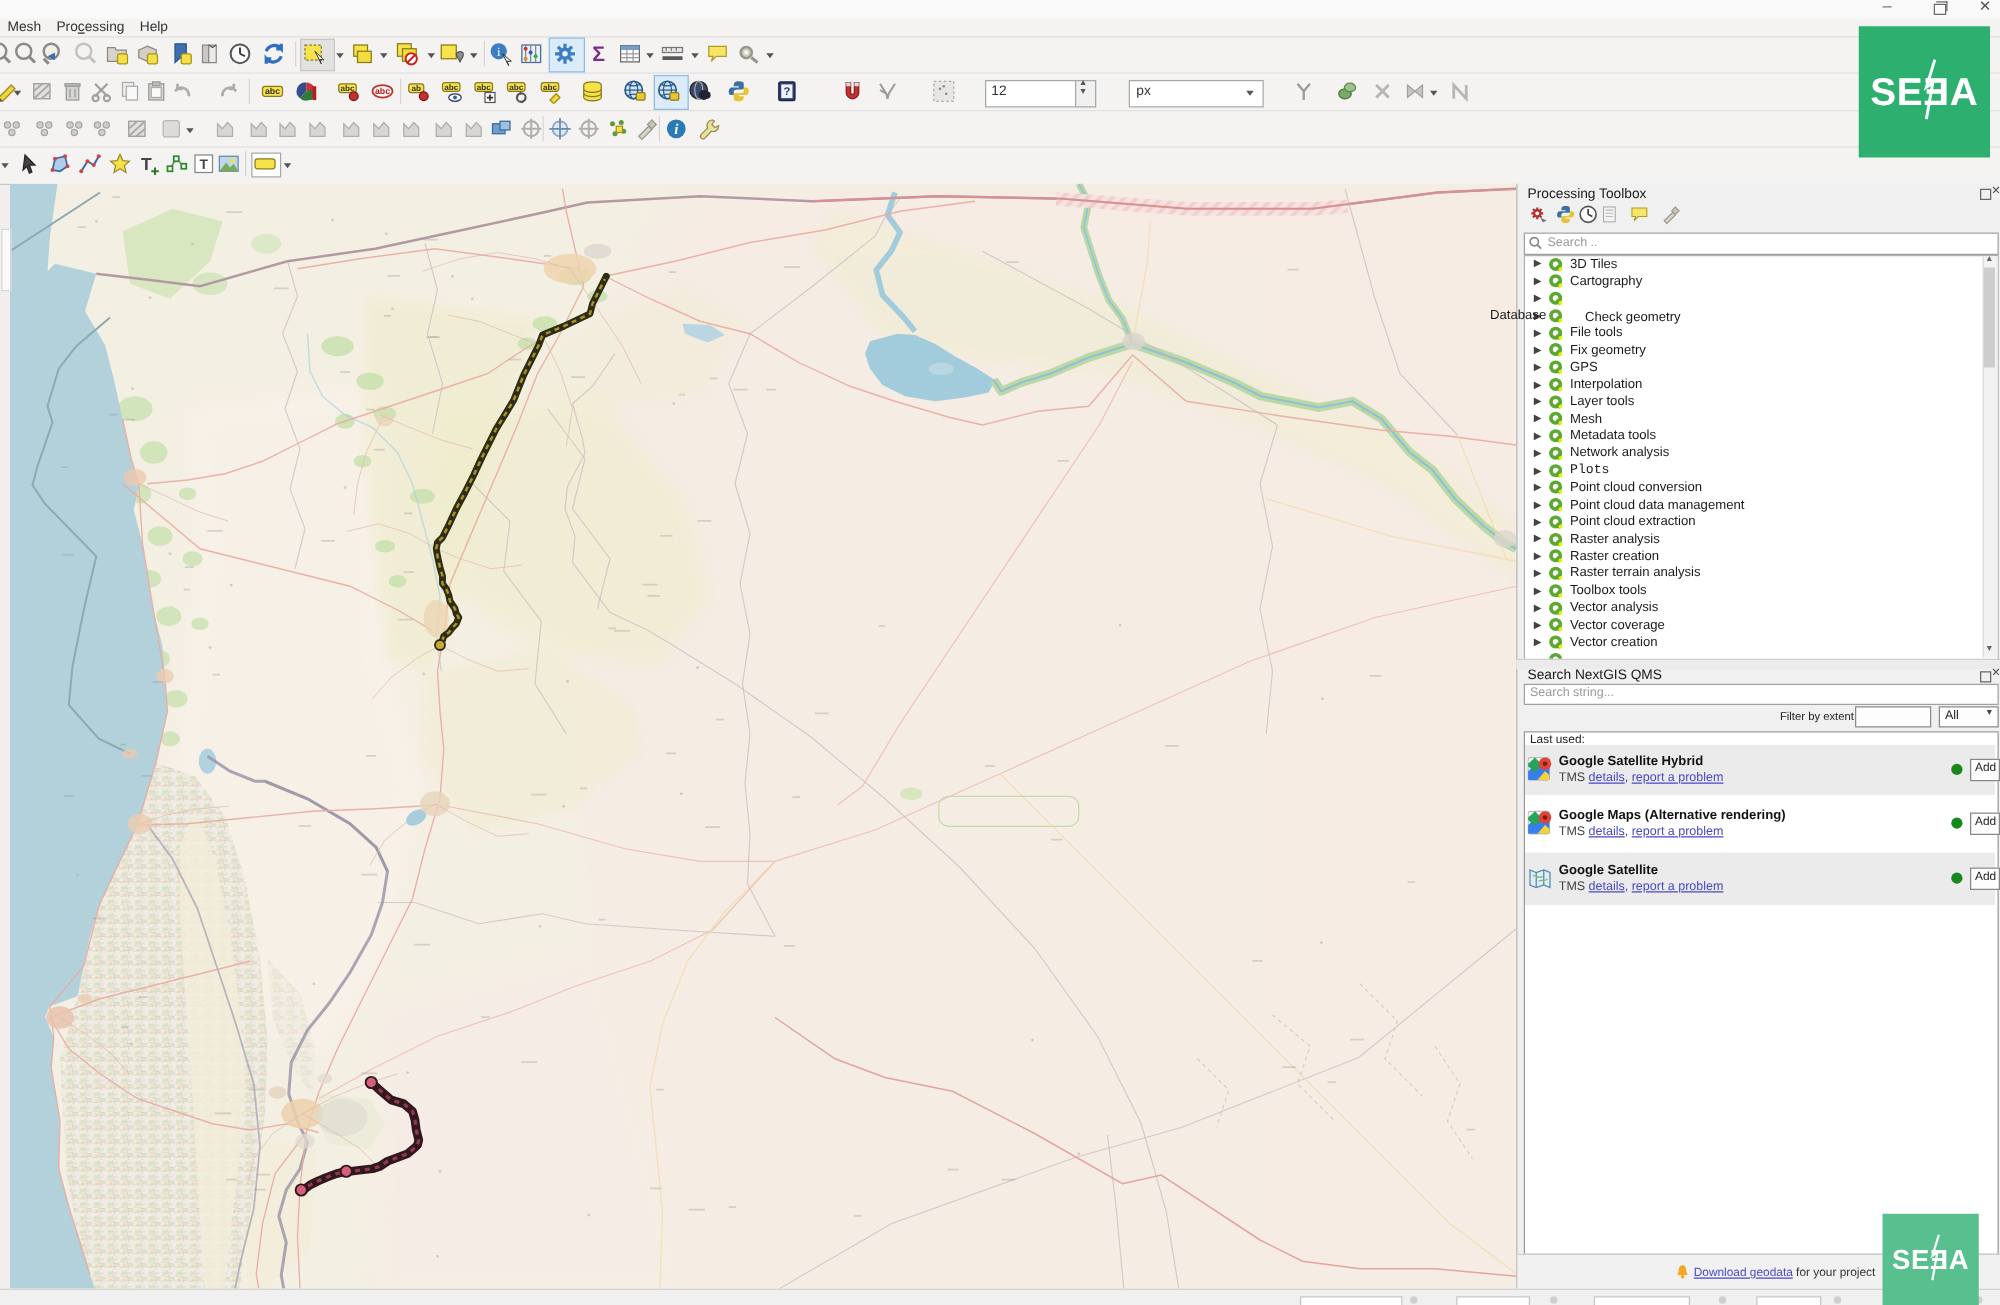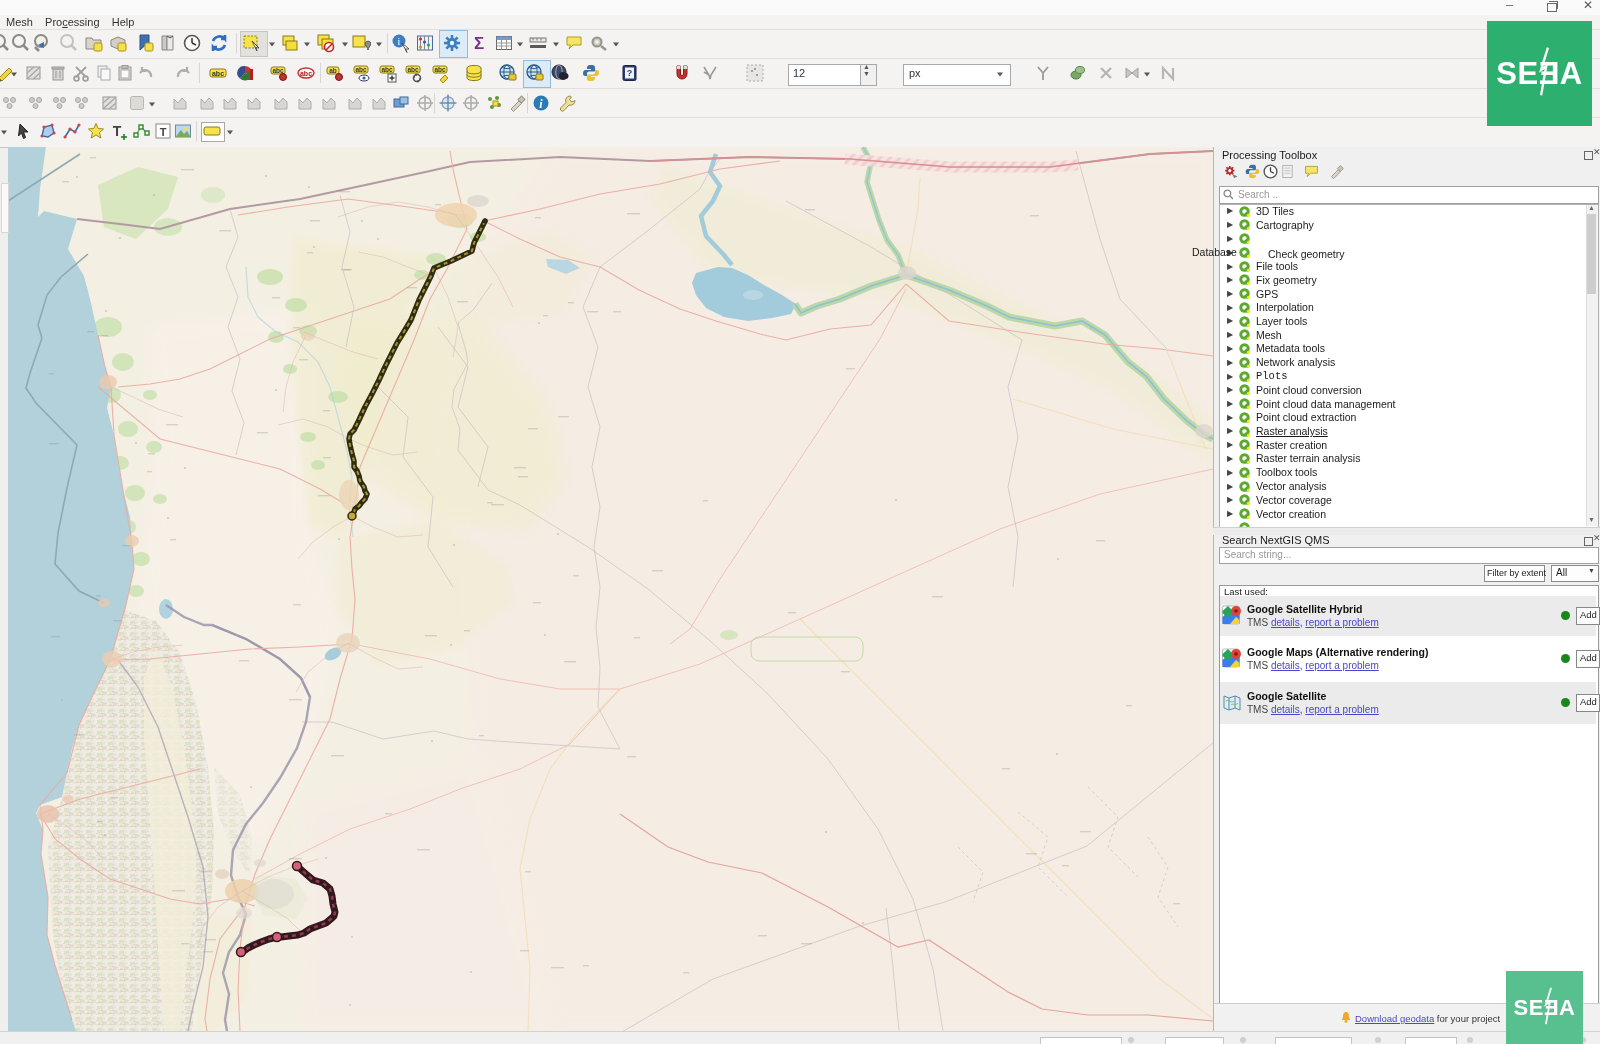--- a/index.html
+++ b/index.html
@@ -960,21 +960,21 @@
       <circle cx="16" cy="16" r="2.4" fill="#eef400"></circle>
     </svg>
 <div class="txt" style="left:1256px;top:411px;font-size:10.5px;color:#1a1a1a;">Point cloud extraction</div>
 <div class="txt" style="left:1227px;top:426px;font-size:8px;color:#444;">▶</div>
 <svg class="abs" style="left:1238px;top:425px;" width="13" height="13" viewBox="0 0 20 20">
       <circle cx="10" cy="10" r="8" fill="#5da82e"></circle>
       <circle cx="10" cy="10" r="3.4" fill="#fff"></circle>
       <rect x="11" y="11" width="7" height="5" fill="#5da82e" transform="rotate(45 13 13)"></rect>
       <circle cx="16" cy="16" r="2.4" fill="#eef400"></circle>
     </svg>
-<div class="txt" style="left:1256px;top:425px;font-size:10.5px;color:#1a1a1a;text-decoration:underline;">Raster analysis</div>
+<div class="txt" style="left:1256px;top:425px;font-size:10.5px;color:#1a1a1a;">Raster analysis</div>
 <div class="txt" style="left:1227px;top:440px;font-size:8px;color:#444;">▶</div>
 <svg class="abs" style="left:1238px;top:438px;" width="13" height="13" viewBox="0 0 20 20">
       <circle cx="10" cy="10" r="8" fill="#5da82e"></circle>
       <circle cx="10" cy="10" r="3.4" fill="#fff"></circle>
       <rect x="11" y="11" width="7" height="5" fill="#5da82e" transform="rotate(45 13 13)"></rect>
       <circle cx="16" cy="16" r="2.4" fill="#eef400"></circle>
     </svg>
 <div class="txt" style="left:1256px;top:439px;font-size:10.5px;color:#1a1a1a;">Raster creation</div>
 <div class="txt" style="left:1227px;top:454px;font-size:8px;color:#444;">▶</div>
 <svg class="abs" style="left:1238px;top:452px;" width="13" height="13" viewBox="0 0 20 20">
@@ -1026,21 +1026,21 @@
 <div class="txt" style="left:1588px;top:204px;font-size:7px;color:#666;">▲</div>
 <div class="txt" style="left:1588px;top:516px;font-size:7px;color:#666;">▼</div>
 <div class="abs" style="left:1587px;top:214px;width:9px;height:80px;background:#cdcdcd;"></div>
 <div class="abs" style="left:1213px;top:527px;width:387px;height:7px;background:#eceaea;border-top:1px solid #d0d0d0;"></div>
 <div class="txt" style="left:1222px;top:534px;font-size:11px;color:#1a1a1a;">Search NextGIS QMS</div>
 <div class="abs" style="left:1584px;top:537px;width:7px;height:7px;border:1px solid #666;"></div>
 <div class="txt" style="left:1593px;top:533px;font-size:9px;color:#555;">✕</div>
 <div class="abs" style="left:1219px;top:547px;width:378px;height:15px;background:#fff;border:1px solid #a0a0a0;"></div>
 <div class="txt" style="left:1224px;top:549px;font-size:10px;color:#9a9a9a;">Search string...</div>
 <div class="abs" style="left:1484px;top:565px;width:59px;height:15px;background:#fdfdfd;border:1px solid #8a8a8a;"></div>
-<div class="txt" style="left:1487px;top:568px;font-size:9px;color:#222;text-align:center;">Filter by extent</div>
+<div class="txt" style="left:1424px;top:568px;font-size:9px;color:#222;text-align:center;">Filter by extent</div>
 <div class="abs" style="left:1551px;top:565px;width:46px;height:15px;background:#fdfdfd;border:1px solid #8a8a8a;"></div>
 <div class="txt" style="left:1556px;top:567px;font-size:10px;color:#222;">All</div>
 <div class="txt" style="left:1588px;top:567px;font-size:7px;color:#444;">▼</div>
 <div class="abs" style="left:1219px;top:585px;width:378px;height:417px;background:#fff;border:1px solid #999;"></div>
 <div class="txt" style="left:1224px;top:586px;font-size:9.5px;color:#222;">Last used:</div>
 <div class="abs" style="left:1220px;top:596px;width:376px;height:40px;background:#ebebeb;"></div>
 <svg class="abs" style="left:1222px;top:605px;" width="20" height="21" viewBox="0 0 20 21">
       <rect x="0.5" y="1" width="17" height="18" rx="2" fill="#fff" stroke="#bbb"></rect>
       <path d="M0.5 12 L8 5 L13 10 L17.5 6 L17.5 19 L0.5 19 Z" fill="#3a7df0"></path>
       <path d="M0.5 6 L6 1 L12 7 L6 13 L0.5 8 Z" fill="#28a35c"></path>

